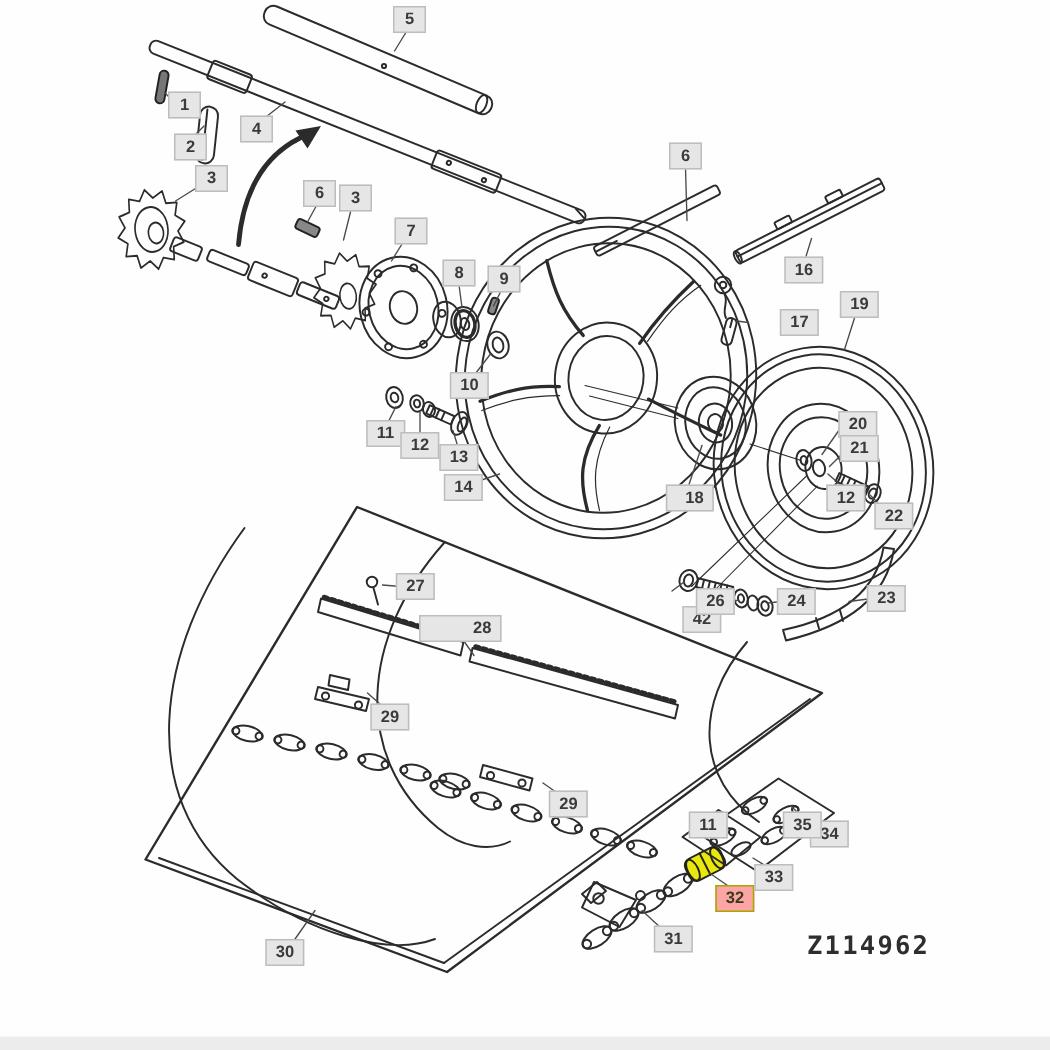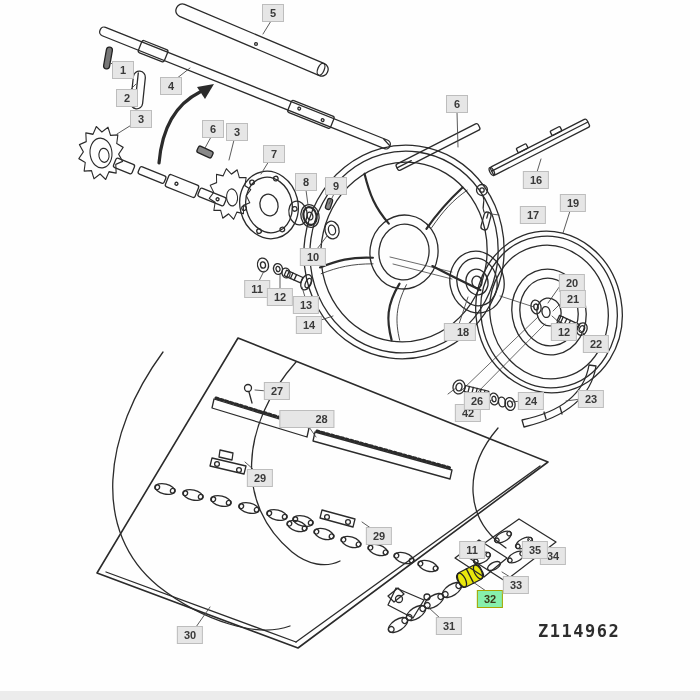--- a/index.html
+++ b/index.html
@@ -3,21 +3,21 @@
 <meta charset="utf-8">
 <style>
   html,body{margin:0;padding:0;background:#ffffff;}
   #stage{position:relative;width:700px;height:700px;background:#fefefe;overflow:hidden;
          font-family:"Liberation Sans",sans-serif;}
   #drawing{position:absolute;left:0;top:0;}
   .callout{position:absolute;transform:translate(-50%,-50%);
     background:#e6e6e6;border:1px solid #bdbdbd;color:#3a3a3a;
     font-size:11px;font-weight:700;line-height:14px;padding:1px 6px;
     text-align:center;min-width:8px;white-space:nowrap;}
-  .callout.hl{background:#86efac;border-color:#a8a400;color:#3a3a1a;}
+  .callout.hl{background:#fca5a5;border-color:#a8a400;color:#3a3a1a;}
   #drawing-number{position:absolute;color:#2e2e2e;font-family:"DejaVu Sans Mono",monospace;
     font-size:17px;font-weight:700;letter-spacing:1.5px;}
   #bottom-strip{position:absolute;left:0;right:0;bottom:0;height:9px;background:#ececec;}
 </style>
 </head>
 <body>
 
 <div id="stage">
 
 <svg id="drawing" width="700" height="700" viewBox="0 0 700 700" xmlns="http://www.w3.org/2000/svg">

